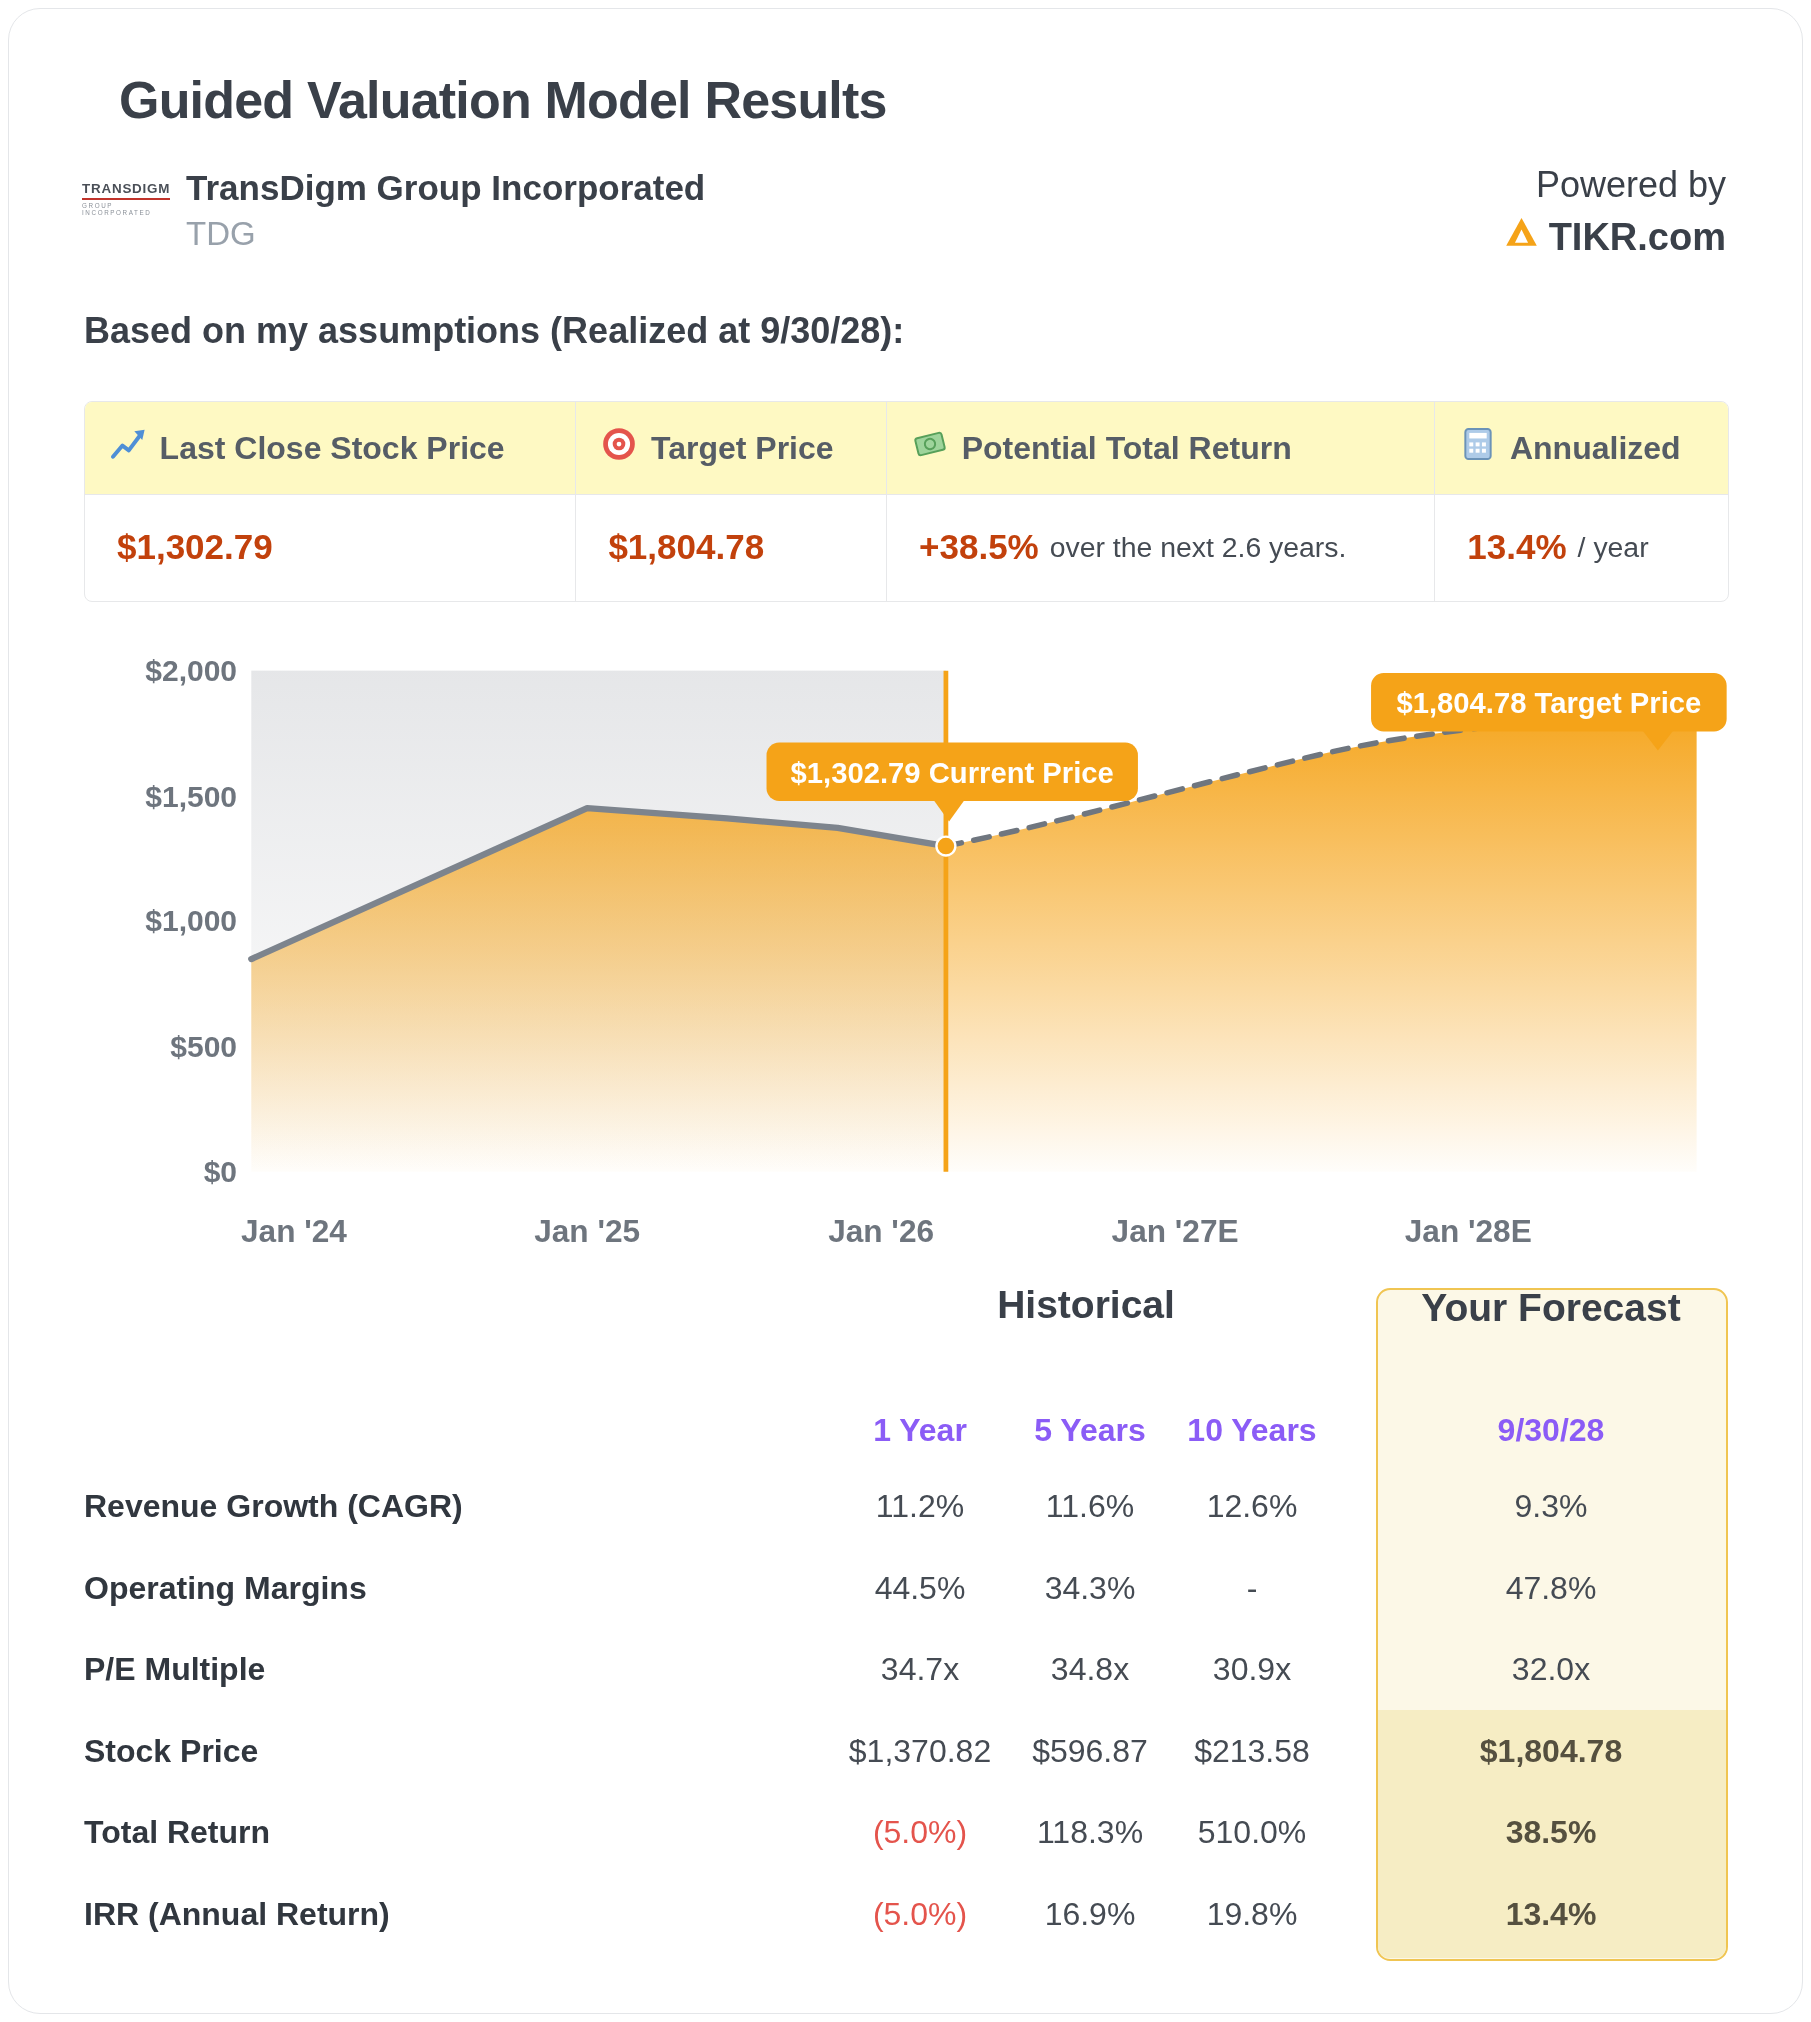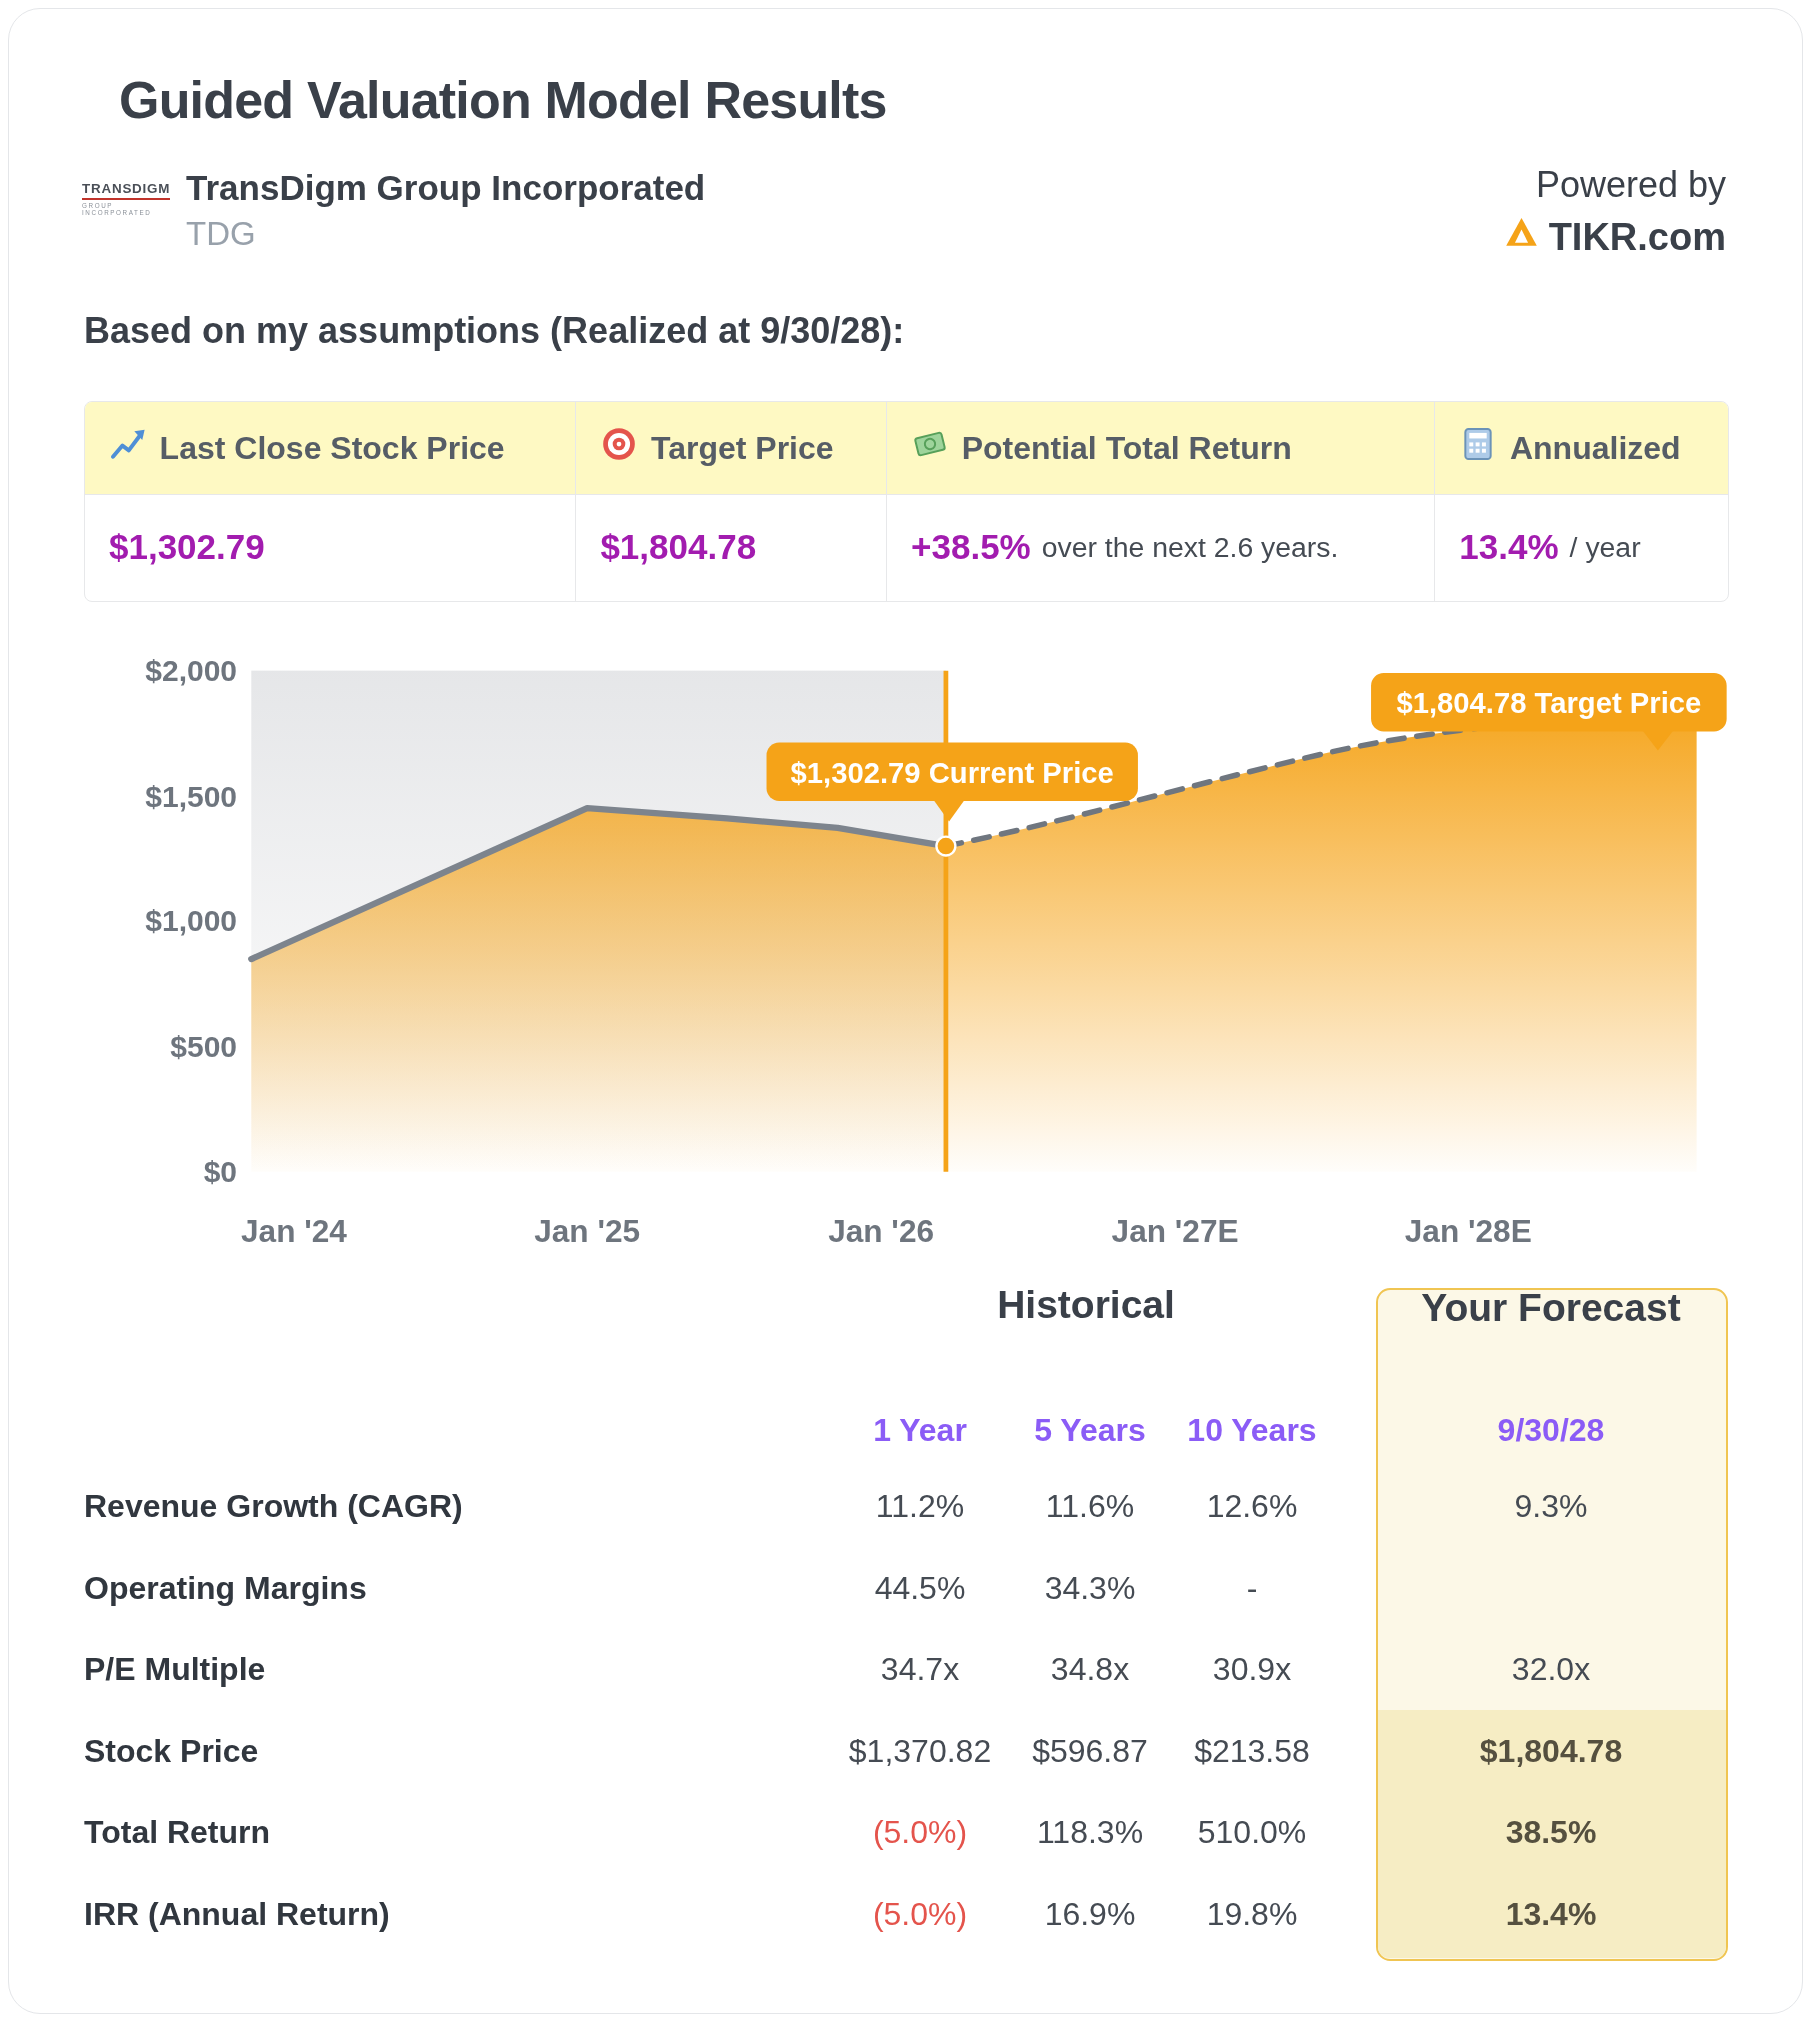--- a/index.html
+++ b/index.html
@@ -17,21 +17,21 @@
   .powered{right:86px;top:164px;text-align:right;font-size:36px;color:#3a4049;}
   .brand-row{right:86px;top:215px;display:flex;align-items:center;gap:9.5px;font-size:38px;font-weight:700;color:#3a4049;}
   .assump{left:84px;top:310px;font-size:36px;font-weight:700;color:#3a4049;}
 
   
   .sum{left:84px;top:401px;width:1643px;height:199px;border:1.6px solid #e7e8ea;border-radius:8px;display:flex;overflow:hidden;background:#fff;}
   .sum-col{display:flex;flex-direction:column;border-right:1.6px solid #e7e8ea;}
   .sum-col:last-child{border-right:none;}
   .sum-head{height:93px;background:#fef9c3;border-bottom:1.6px solid #e7e8ea;display:flex;align-items:center;gap:12.6px;padding-left:24px;font-size:32px;font-weight:700;color:#565d66;box-sizing:border-box;}
   .sum-val{height:104px;display:flex;align-items:center;padding-left:24px;box-sizing:border-box;gap:11px;}
-  .big{font-size:35px;font-weight:700;color:#a21caf;}
+  .big{font-size:35px;font-weight:700;color:#c2410c;margin-left:8px;}
   .suffix{font-size:28.4px;color:#454b53;}
   .w1{width:491px;} .w2{width:310px;} .w3{width:548px;} .w4{width:293px;}
 
   
   .chart-svg{left:0;top:624px;}
 
   
   .fpanel{left:1376px;top:1288px;width:352px;height:673px;background:#fcf8e7;border:2.4px solid #f0c552;border-radius:14.2px;box-sizing:border-box;}
   .fband{left:1378px;top:1710px;width:348px;height:248px;background:#f6edc4;border-radius:0 0 11px 11px;}
   .ghead{font-size:39px;font-weight:700;color:#3a4049;text-align:center;height:82px;line-height:82px;}
@@ -211,20 +211,21 @@
   <div class="cell c1">11.2%</div>
   <div class="cell c2">11.6%</div>
   <div class="cell c3">12.6%</div>
   <div class="cell c4">9.3%</div>
 </div>
 <div class="abs trow" style="top:1547px">
   <div class="cell lblcell">Operating Margins</div>
   <div class="cell c1">44.5%</div>
   <div class="cell c2">34.3%</div>
   <div class="cell c3">-</div>
+  <div class="cell c4">47.8%</div>
 </div>
 <div class="abs trow" style="top:1628px">
   <div class="cell lblcell">P/E Multiple</div>
   <div class="cell c1">34.7x</div>
   <div class="cell c2">34.8x</div>
   <div class="cell c3">30.9x</div>
   <div class="cell c4">32.0x</div>
 </div>
 <div class="abs trow" style="top:1710px">
   <div class="cell lblcell">Stock Price</div>

